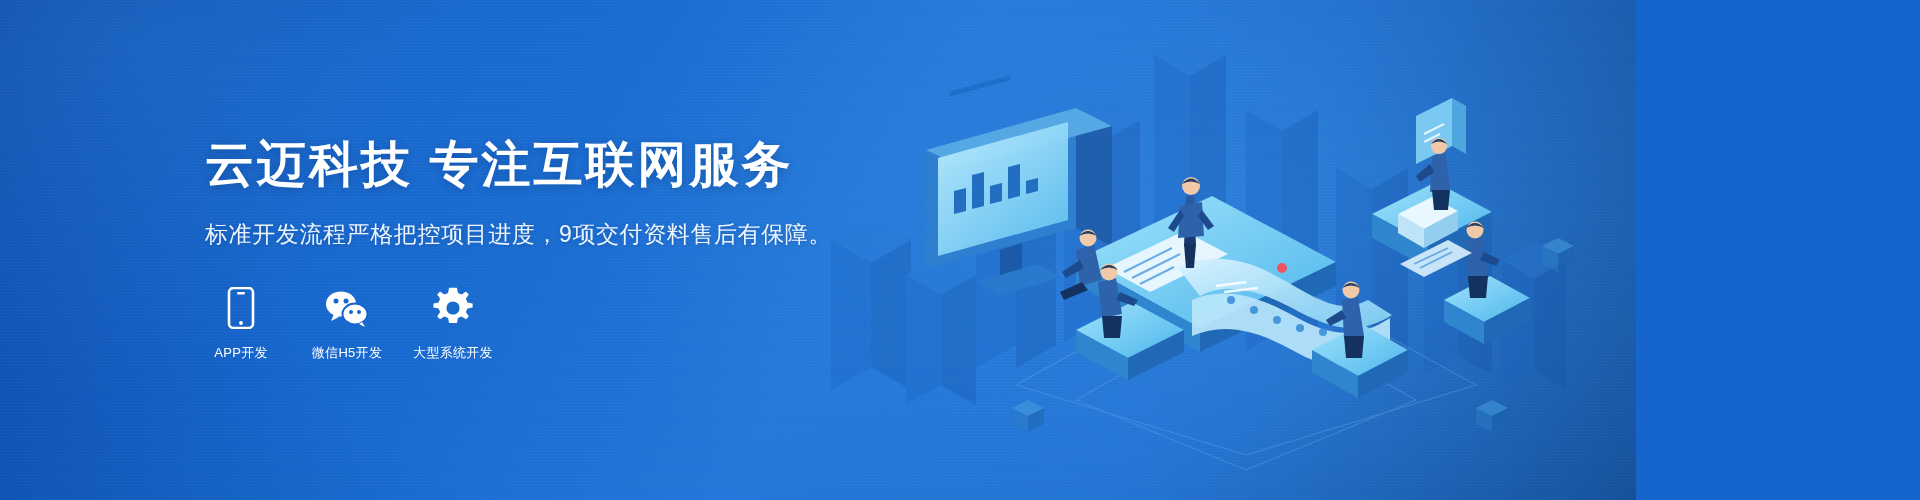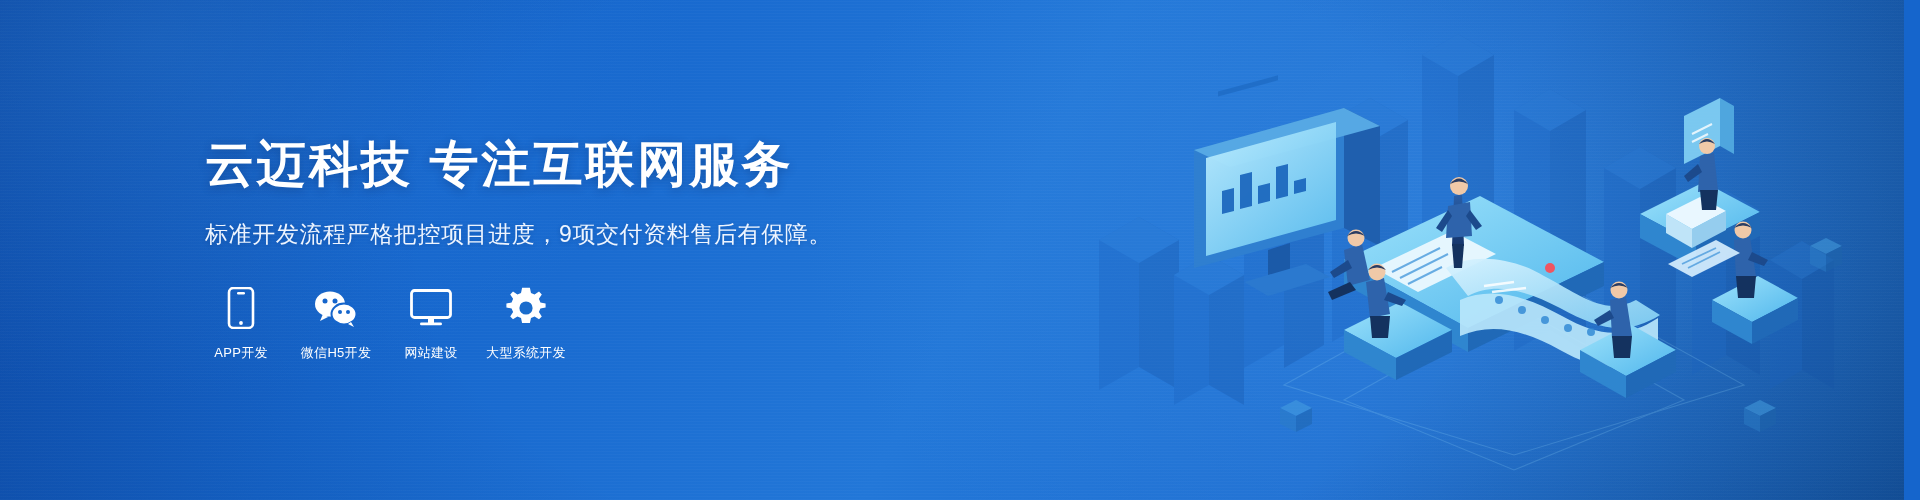--- a/index.html
+++ b/index.html
@@ -4,21 +4,21 @@
 <style>
   * { margin:0; padding:0; box-sizing:border-box; }
   html, body { width:1920px; height:500px; overflow:hidden; }
   body {
     font-family: "Liberation Sans", "DejaVu Sans", sans-serif;
     background:#1565cc;
   }
 
   #banner {
     position:relative;
-    width:1904px;
+    width:1636px;
     height:500px;
     overflow:hidden;
     background:
       radial-gradient(ellipse 1100px 700px at 78% 45%, rgba(56,138,224,0.55) 0%, rgba(56,138,224,0.0) 62%),
       radial-gradient(ellipse 900px 600px at 8% 8%, rgba(38,120,214,0.55) 0%, rgba(38,120,214,0) 60%),
       linear-gradient(118deg, #0f52b8 0%, #1565cc 24%, #2277d8 52%, #1f6fd2 72%, #13539f 100%);
   }
 
   
   #texture {
@@ -65,21 +65,21 @@
     white-space:nowrap;
     font-weight:400;
     text-shadow:0 1px 4px rgba(0,30,80,0.22);
   }
   #sub2 { margin-bottom:32px; }
 
   
   #services {
     display:flex;
     align-items:center;
-    gap:1px;
+    gap:12px;
   }
   .service {
     width:72px;
     display:flex;
     flex-direction:column;
     align-items:center;
     margin-right:22px;
   }
   .svc-icon {
     height:44px;
@@ -397,30 +397,20 @@
             <circle cx="22" cy="12" r="2.5" fill="#1565cc"></circle>
             <ellipse cx="31" cy="25" rx="12.5" ry="10.4" fill="#ffffff" stroke="#1565cc" stroke-width="2"></ellipse>
             <path d="M38 33 L41 38 L35 35 Z" fill="#ffffff"></path>
             <circle cx="27" cy="23" r="2" fill="#1565cc"></circle>
             <circle cx="35" cy="23" r="2" fill="#1565cc"></circle>
           </svg>
         </span>
         <span class="svc-label">微信H5开发</span>
       </div>
 
-      <div class="service">
-        <span class="svc-icon">
-          <svg width="42" height="38" viewBox="0 0 42 38">
-            <rect x="1.5" y="1.5" width="39" height="27" rx="3" ry="3" fill="none" stroke="#ffffff" stroke-width="2.8"></rect>
-            <rect x="18" y="29" width="6" height="5" fill="#ffffff"></rect>
-            <rect x="10" y="33.5" width="22" height="2.8" rx="1.4" fill="#ffffff"></rect>
-          </svg>
-        </span>
-        <span class="svc-label">网站建设</span>
-      </div>
 
       <div class="service">
         <span class="svc-icon">
           <svg width="42" height="42" viewBox="0 0 42 42">
             <path d="M21 0.8 l3.9 0 1.1 5.2 3.6 1.5 4.4-2.9 2.8 2.8 -2.9 4.4 1.5 3.6 5.2 1.1 0 3.9
                      -5.2 1.1 -1.5 3.6 2.9 4.4 -2.8 2.8 -4.4-2.9 -3.6 1.5 -1.1 5.2 -3.9 0 -3.9 0
                      -1.1-5.2 -3.6-1.5 -4.4 2.9 -2.8-2.8 2.9-4.4 -1.5-3.6 -5.2-1.1 0-3.9
                      5.2-1.1 1.5-3.6 -2.9-4.4 2.8-2.8 4.4 2.9 3.6-1.5 1.1-5.2 z" fill="#ffffff"></path>
             <circle cx="21" cy="21" r="6.6" fill="#1a6ccc"></circle>
           </svg>

